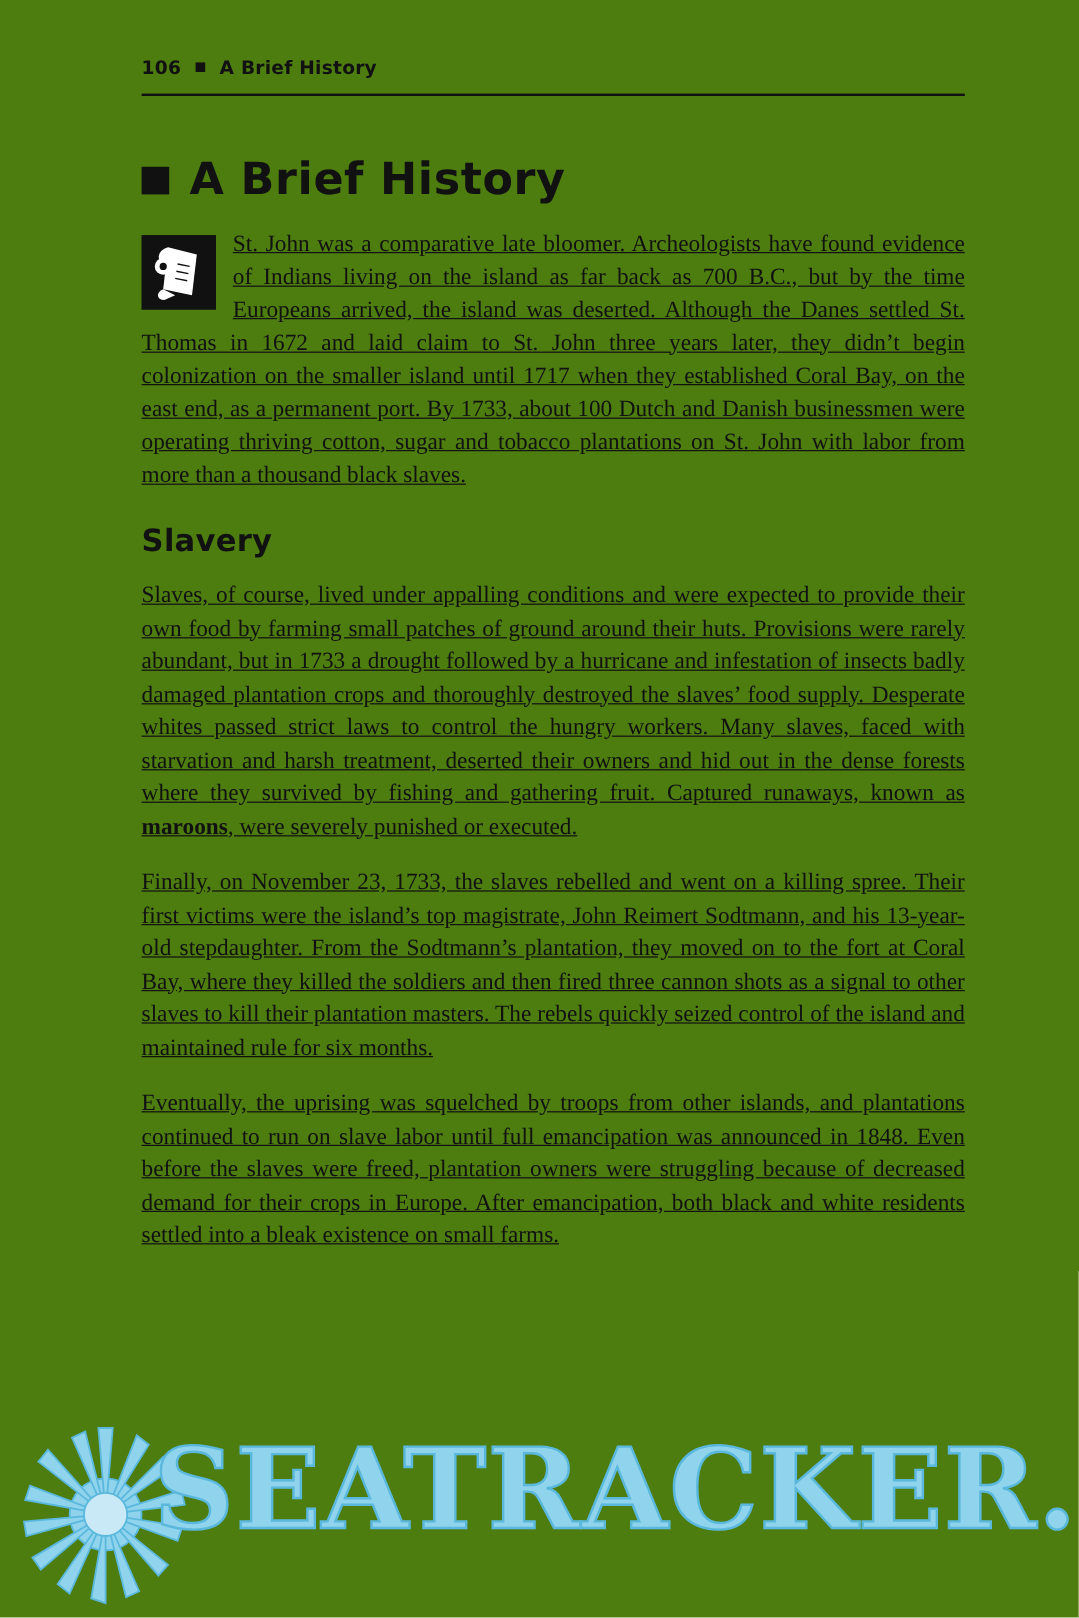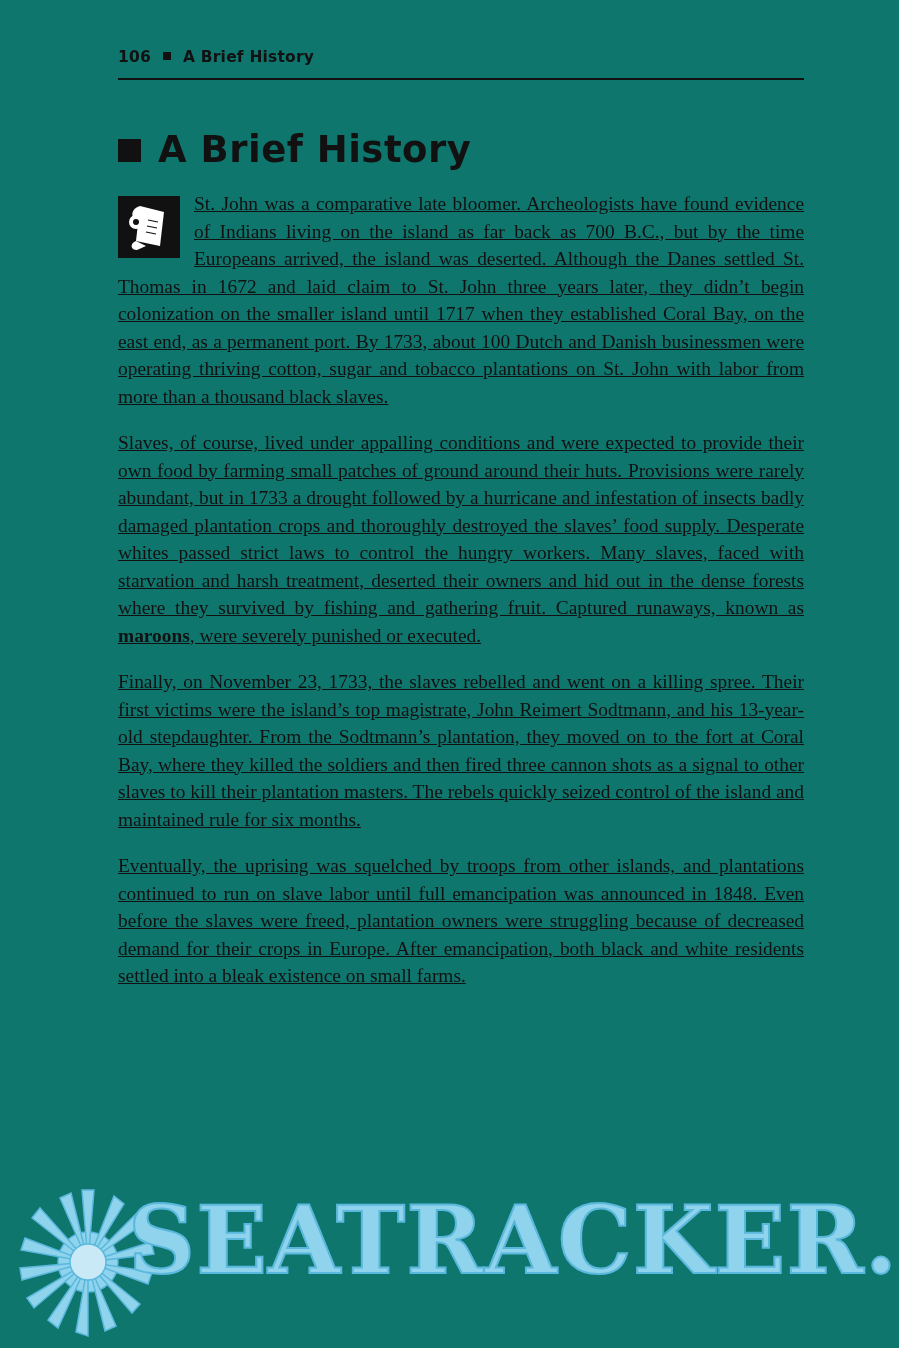--- a/index.html
+++ b/index.html
@@ -14,21 +14,21 @@
     font-family: "Liberation Serif", serif;
     color: #111111;
     overflow: hidden;
   }
 
   .page {
     position: absolute;
     left: 0; top: 0;
     width: 899px;
     height: 1348px;
-    background: #0f766e;
+    background: #4d7c0f;
   }
 
   
   .running-head {
     position: absolute;
     left: 118px;
     top: 48px;
     width: 686px;
     display: flex;
     align-items: baseline;
@@ -173,20 +173,21 @@
           <ellipse cx="18" cy="26" rx="3" ry="3" fill="#111111"></ellipse>
           <path d="M18 45 C12 47 12 54 19 54 L28 50 Z" fill="#ffffff"></path>
           <path d="M30 24 L40 26" stroke="#111111" stroke-width="1.2"></path>
           <path d="M29 30 L39 32" stroke="#111111" stroke-width="1.2"></path>
           <path d="M28 36 L38 38" stroke="#111111" stroke-width="1.2"></path>
         </svg>
       </span>
       <span>St. John was a comparative late bloomer. Archeologists have found evidence of Indians living on the island as far back as 700 B.C., but by the time Europeans arrived, the island was deserted. Although the Danes settled St. Thomas in 1672 and laid claim to St. John three years later, they didn’t begin colonization on the smaller island until 1717 when they established Coral Bay, on the east end, as a permanent port. By 1733, about 100 Dutch and Danish businessmen were operating thriving cotton, sugar and tobacco plantations on St. John with labor from more than a thousand black slaves.</span>
     </p>
 
+    <h2 class="section">Slavery</h2>
 
     <p class="body"><span>Slaves, of course, lived under appalling conditions and were expected to provide their own food by farming small patches of ground around their huts. Provisions were rarely abundant, but in 1733 a drought followed by a hurricane and infestation of insects badly damaged plantation crops and thoroughly destroyed the slaves’ food supply. Desperate whites passed strict laws to control the hungry workers. Many slaves, faced with starvation and harsh treatment, deserted their owners and hid out in the dense forests where they survived by fishing and gathering fruit. Captured runaways, known as </span><b class="strong">maroons</b><span>, were severely punished or executed.</span></p>
 
     <p class="body"><span>Finally, on November 23, 1733, the slaves rebelled and went on a killing spree. Their first victims were the island’s top magistrate, John Reimert Sodtmann, and his 13-year-old stepdaughter. From the Sodtmann’s plantation, they moved on to the fort at Coral Bay, where they killed the soldiers and then fired three cannon shots as a signal to other slaves to kill their plantation masters. The rebels quickly seized control of the island and maintained rule for six months.</span></p>
 
     <p class="body"><span>Eventually, the uprising was squelched by troops from other islands, and plantations continued to run on slave labor until full emancipation was announced in 1848. Even before the slaves were freed, plantation owners were struggling because of decreased demand for their crops in Europe. After emancipation, both black and white residents settled into a bleak existence on small farms.</span></p>
 
   </div>
 
   <div class="watermark">

